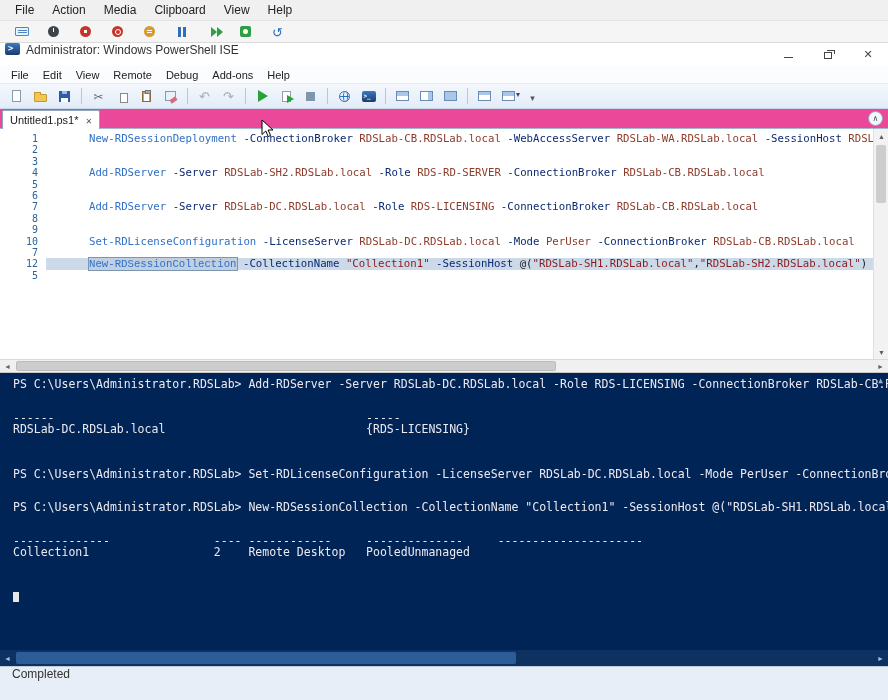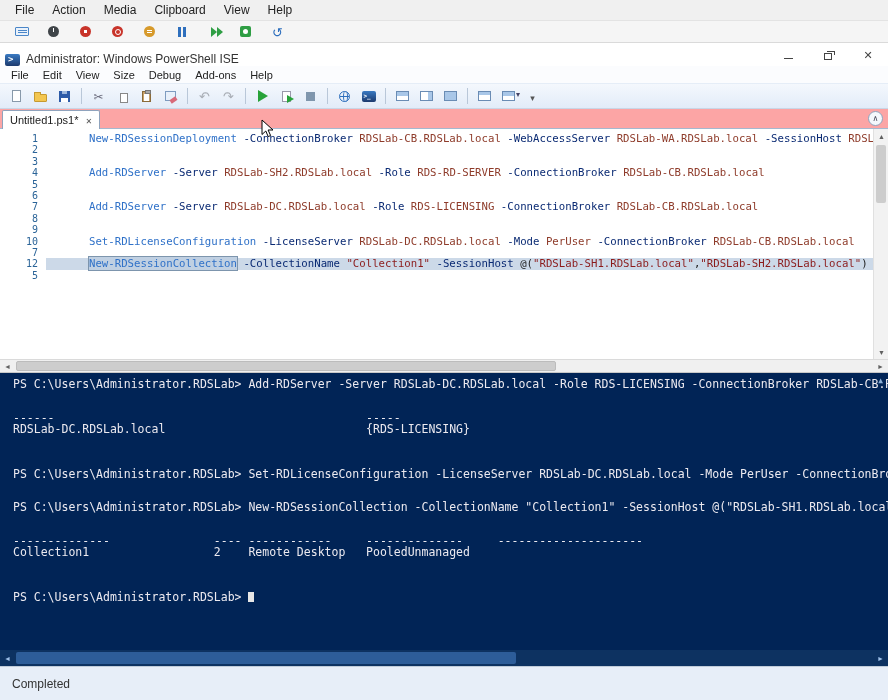--- a/index.html
+++ b/index.html
@@ -22,21 +22,21 @@
   .vm-max-glyph{width:9px;height:9px;border:1px solid #fff;}
   .vm-close{background:var(--close-red);}
   .vm-close::before{content:"✕";color:#fff;font-size:11px;}
 
   .vm-menubar{height:21px;background:#f0f0f0;border-bottom:1px solid #e3e3e3;display:flex;align-items:center;font-size:12px;color:#222;padding-left:6px;flex:none;}
   .vm-menubar .menu-item{padding:2px 9px;}
   .vm-toolbar{height:22px;background:#f5f5f5;border-bottom:1px solid #dadada;display:flex;align-items:center;gap:9px;padding-left:10px;flex:none;}
 
   
   .ise{flex:1;display:flex;flex-direction:column;background:#fff;min-height:0;}
-  .ise-titlebar{height:23px;display:flex;align-items:flex-end;background:#fff;font-size:12px;color:#333;flex:none;}
+  .ise-titlebar{height:23px;display:flex;align-items:flex-start;background:#fff;font-size:12px;color:#333;flex:none;}
   .ise-app-icon{width:15px;height:12px;border-radius:2px;background:linear-gradient(#3a7ac2,#1c3a6e);margin:0 6px 0 5px;position:relative;flex:none;}
   .ise-app-icon::before{content:">";position:absolute;left:3px;top:0;color:#fff;font:bold 9px "DejaVu Sans Mono",monospace;}
   .ise-title{flex:1;}
   .ise-btn{width:40px;height:22px;display:flex;align-items:center;justify-content:center;}
   .ise-min-glyph{width:9px;height:1px;background:#444;margin-top:6px;}
   .ise-restore-glyph{width:8px;height:7px;border:1px solid #444;position:relative;background:#fff;margin-top:2px;}
   .ise-restore-glyph::before{content:"";position:absolute;left:2px;top:-3px;width:7px;height:3px;border-top:1px solid #444;border-right:1px solid #444;}
   .ise-close-glyph::before{content:"✕";color:#444;font-size:11px;}
 
   .ise-menubar{height:17px;background:#fbfcfe;display:flex;align-items:center;font-size:11px;color:#222;padding-left:4px;flex:none;}
@@ -94,34 +94,34 @@
   .ic-circle-amber-bars{width:11px;height:11px;border-radius:50%;background:#d79a2b;}
   .ic-circle-amber-bars::before{content:"";position:absolute;left:3px;top:4px;width:5px;height:1px;background:#fff;box-shadow:0 2px 0 #fff;}
   .ic-pause-blue{width:3px;height:10px;background:#2e6fbd;box-shadow:5px 0 0 #2e6fbd;margin-right:5px;}
   .ic-double-arrow-green{width:0;height:0;border-left:6px solid #2f9e44;border-top:5px solid transparent;border-bottom:5px solid transparent;}
   .ic-double-arrow-green::after{content:"";position:absolute;left:0;top:-5px;border-left:6px solid #2f9e44;border-top:5px solid transparent;border-bottom:5px solid transparent;}
   .ic-checkpoint-green{width:11px;height:11px;background:#2f9e44;border-radius:2px;}
   .ic-checkpoint-green::before{content:"";position:absolute;left:3px;top:3px;width:5px;height:5px;background:#fff;border-radius:50%;}
   .ic-undo-blue::before{content:"↺";color:#2e6fbd;font-size:13px;}
 
   
-  .tabbar{height:20px;background:#fca5a5;border-bottom:1px solid #a5b8cf;display:flex;align-items:flex-end;position:relative;flex:none;}
+  .tabbar{height:20px;background:#ec4899;border-bottom:1px solid #a5b8cf;display:flex;align-items:flex-end;position:relative;flex:none;}
   .tab{height:19px;background:#fff;border:1px solid #8fa3bd;border-bottom:none;border-radius:2px 2px 0 0;display:flex;align-items:center;gap:7px;padding:0 7px;margin:0 0 -1px 2px;font-size:11px;color:#1a1a1a;z-index:2;}
   .tab-close::before{content:"✕";font-size:8px;color:#555;}
   .collapse-btn{position:absolute;right:5px;top:2px;width:15px;height:15px;border:1px solid #8fa3bd;border-radius:50%;background:#f4f8fc;display:flex;align-items:center;justify-content:center;}
   .collapse-btn::before{content:"∧";font-size:8px;color:#445;}
 
   
   .editor-wrap{height:230px;display:flex;background:#fff;position:relative;overflow:hidden;flex:none;}
   .gutter{width:46px;flex:none;text-align:right;padding:4px 8px 0 0;color:#2b6498;font:10px "DejaVu Sans Mono",monospace;}
   .gutter div{height:11.4px;line-height:11.4px;}
   .code{flex:1;padding-top:4px;font-family:"DejaVu Sans Mono",monospace;font-size:10.7px;overflow:hidden;}
   .code-line{height:11.4px;line-height:11.4px;white-space:pre;}
   .code-line.selected{background:var(--selection-bg);}
-  .code-line.selected .tk-cmdlet{box-shadow:0 0 0 1px #7d95ad;background:#c0d0e2;}
+  .code-line.selected .tk-cmdlet{box-shadow:0 0 0 1px #7d95ad;background:#c0d0e2;font-family:Liberation Mono, monospace;}
   .tk-cmdlet{color:var(--token-cmdlet);margin-left:43px;}
   .tk-param{color:var(--token-param);}
   .tk-arg{color:var(--token-arg);}
   .tk-string{color:var(--token-string);}
   .tk-plain{color:#1a1a1a;}
   .ed-vscroll{position:absolute;right:0;top:0;bottom:0;width:15px;background:#f2f2f2;border-left:1px solid #e0e0e0;}
   .ed-vscroll .arr{position:absolute;left:0;width:15px;height:14px;display:flex;align-items:center;justify-content:center;font-size:7px;color:#606060;}
   .ed-vscroll .arr.up{top:0;}
   .ed-vscroll .arr.down{bottom:0;}
   .ed-vscroll .thumb{position:absolute;left:2px;right:2px;top:16px;height:58px;background:#cdcdcd;border-radius:2px;}
@@ -139,21 +139,21 @@
   .console-chevron{position:absolute;top:3px;right:5px;font-size:8px;color:#89aed6;}
   .console-chevron::before{content:"▲";}
 
   .con-hscroll{height:16px;background:#0d3261;position:relative;flex:none;}
   .con-hscroll .arr{position:absolute;top:0;bottom:0;width:15px;display:flex;align-items:center;justify-content:center;font-size:7px;color:#9fc0e8;}
   .con-hscroll .arr.left{left:0;}
   .con-hscroll .arr.right{right:0;}
   .con-hscroll .thumb{position:absolute;left:16px;top:2px;bottom:2px;width:500px;background:#2d5d99;border-radius:2px;}
 
   
-  .statusbar{height:34px;background:var(--status-bg);border-top:1px solid #c0ccd9;display:flex;align-items:center;padding:0 12px;font-size:12px;color:#333;flex:none;}
+  .statusbar{height:34px;background:var(--status-bg);border-top:1px solid #c0ccd9;display:flex;align-items:flex-start;padding:0 12px;font-size:12px;color:#333;flex:none;}
   .sb-right{margin-left:auto;display:flex;align-items:center;gap:12px;}
   .sb-sep{width:1px;height:16px;background:#aab6c6;}
   .zoom-slider{width:118px;height:14px;position:relative;}
   .zs-track{position:absolute;left:0;right:0;top:6px;height:2px;background:#98a5b5;}
   .zs-thumb{position:absolute;left:55%;top:1px;width:4px;height:12px;background:#6b7685;}
 
   .mouse-pointer{position:absolute;left:261px;top:119px;z-index:50;pointer-events:none;}
 </style>
 </head>
 <body>
@@ -210,21 +210,21 @@
       <span class="ise-btn">
           <span class="ise-restore-glyph"></span>
         </span>
       <span class="ise-btn ise-close-glyph"></span>
     </div>
 
     <div class="ise-menubar">
         <span class="menu-item">File</span>
         <span class="menu-item">Edit</span>
         <span class="menu-item">View</span>
-        <span class="menu-item">Size</span>
+        <span class="menu-item">Remote</span>
         <span class="menu-item">Debug</span>
         <span class="menu-item">Add-ons</span>
         <span class="menu-item">Help</span>
       </div>
     <div class="ise-toolbar">
         <span class="tbtn">
           <span class="ic ic-page"></span>
         </span>
         <span class="tbtn">
           <span class="ic ic-folder"></span>
@@ -357,21 +357,21 @@
           <div class="con-line"></div>
           <div class="con-line">PS C:\Users\Administrator.RDSLab&gt; New-RDSessionCollection -CollectionName "Collection1" -SessionHost @("RDSLab-SH1.RDSLab.local","RDSLab-SH2.RDSLab.local") -ConnectionBroker RDSLab-CB.RDSLab.local</div>
           <div class="con-line"></div>
           <div class="con-line"></div>
           <div class="con-line">--------------               ---- ------------     --------------     ---------------------</div>
           <div class="con-line">Collection1                  2    Remote Desktop   PooledUnmanaged</div>
           <div class="con-line"></div>
           <div class="con-line"></div>
           <div class="con-line"></div>
         </div>
-      <div class="con-line"><span>PS C:\Users\Administrator.RDSLab&gt; </span><span class="con-cursor"></span></div>
+      <div class="con-line"><span class="con-cursor"></span></div>
       <span class="console-chevron"></span>
     </div>
     <div class="con-hscroll">
       <span class="arr left">◄</span>
       <span class="thumb"></span>
       <span class="arr right">►</span>
     </div>
 
     <div class="statusbar">
       <span>Completed</span>

